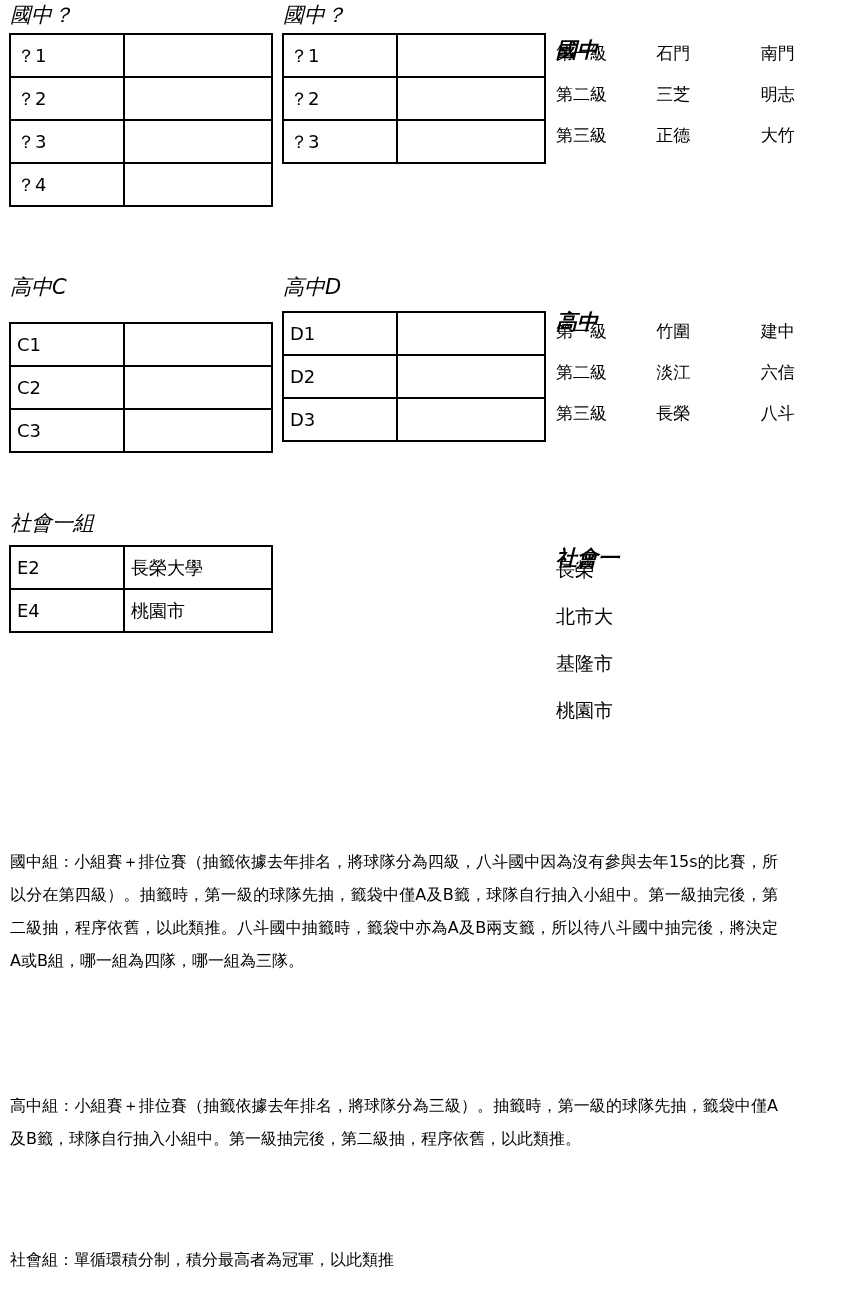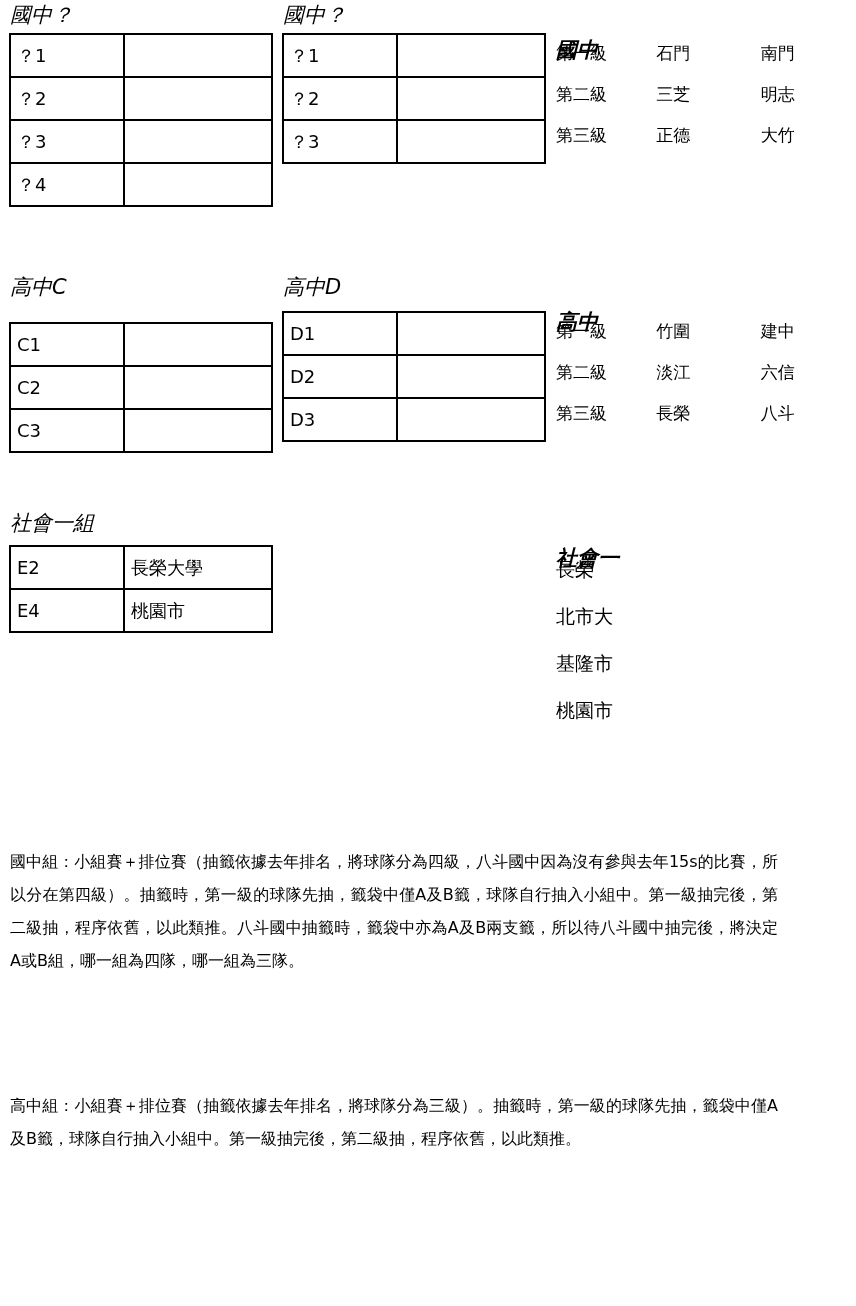--- a/index.html
+++ b/index.html
@@ -221,14 +221,15 @@
     <div>長榮</div>
     <div>北市大</div>
     <div>基隆市</div>
     <div>桃園市</div>
   </div>
 
   <div class="abs para" style="left:10px; top:845px; width:768px;">國中組：小組賽＋排位賽（抽籤依據去年排名，將球隊分為四級，八斗國中因為沒有參與去年15s的比賽，所以分在第四級）。抽籤時，第一級的球隊先抽，籤袋中僅A及B籤，球隊自行抽入小組中。第一級抽完後，第二級抽，程序依舊，以此類推。八斗國中抽籤時，籤袋中亦為A及B兩支籤，所以待八斗國中抽完後，將決定A或B組，哪一組為四隊，哪一組為三隊。</div>
 
   <div class="abs para" style="left:10px; top:1053px; width:768px;margin-top:36px;">高中組：小組賽＋排位賽（抽籤依據去年排名，將球隊分為三級）。抽籤時，第一級的球隊先抽，籤袋中僅A及B籤，球隊自行抽入小組中。第一級抽完後，第二級抽，程序依舊，以此類推。</div>
 
+  <div class="abs para" style="left:10px; top:1243px; width:800px;">社會組：單循環積分制，積分最高者為冠軍，以此類推</div>
 
 </div>
 
 </body></html>

